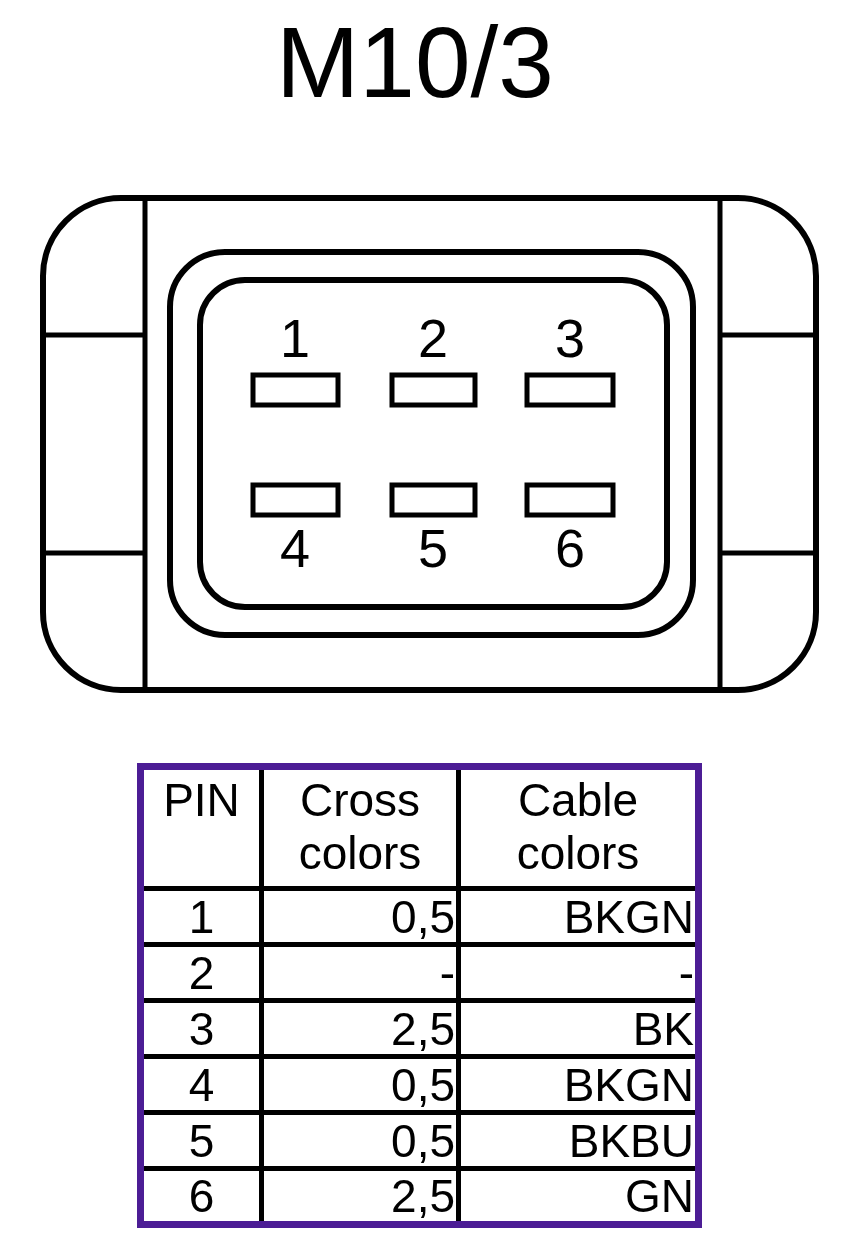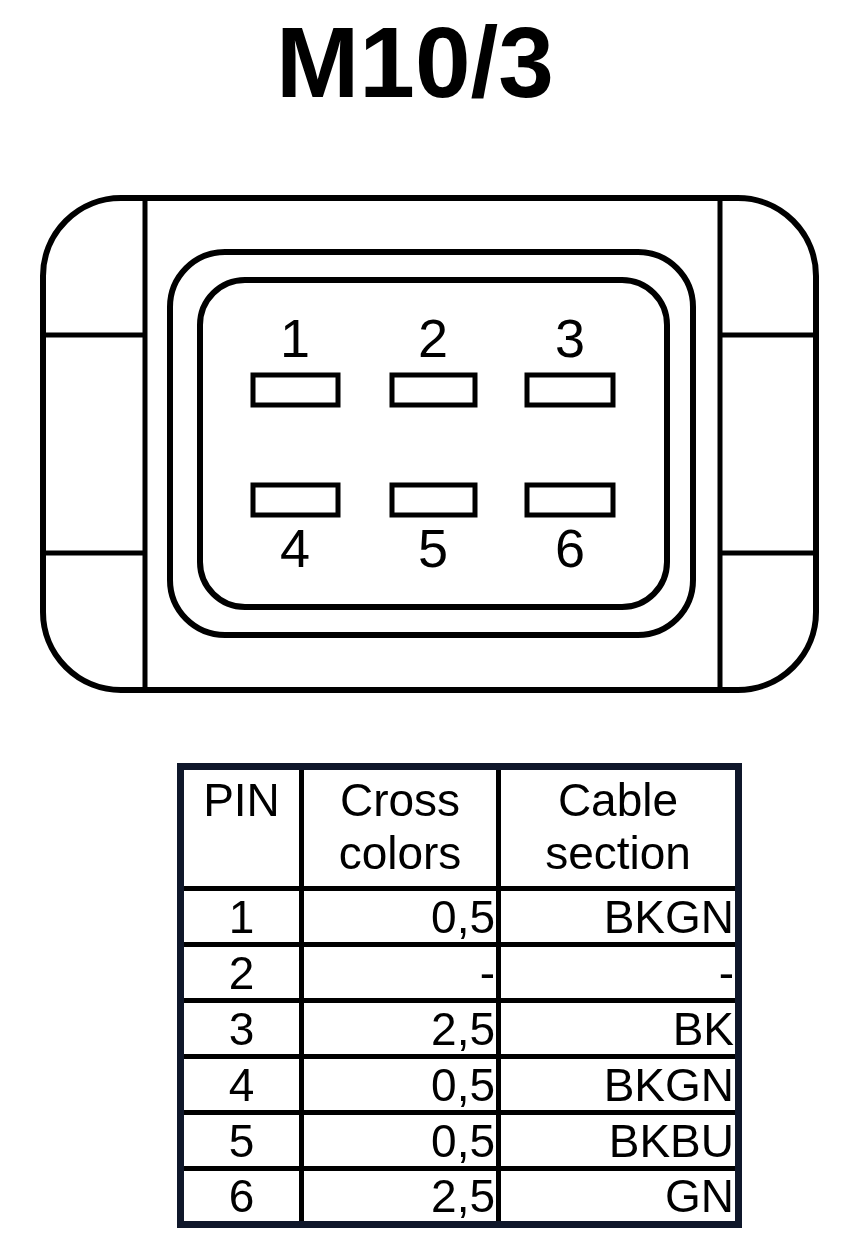--- a/index.html
+++ b/index.html
@@ -16,21 +16,21 @@
     color: #000000;
     overflow: hidden;
   }
   .title {
     position: absolute;
     left: 0;
     top: 12px;
     width: 830px;
     text-align: center;
     font-size: 100px;
-    font-weight: bold;
+    font-weight: normal;
     line-height: 1;
     letter-spacing: 0px;
   }
   .connector-svg {
     position: absolute;
     left: 0;
     top: 0;
   }
   .connector-svg .outline {
     fill: none;
@@ -41,23 +41,22 @@
     font-size: 54px;
     fill: #000000;
   }
   table.pin-table {
     position: absolute;
     left: 137px;
     top: 763px;
     width: 552px;
     border-collapse: collapse;
     table-layout: fixed;
-    border: 7px solid #0f172a;
+    border: 7px solid #4c1d95;
     font-size: 46px;
-    margin-left: 40px;
   }
   table.pin-table th,
   table.pin-table td {
     border: 5px solid #000000;
     overflow: hidden;
   }
   table.pin-table col.c1 { width: 121px; }
   table.pin-table col.c2 { width: 197px; }
   table.pin-table col.c3 { width: 240px; }
   table.pin-table thead tr { height: 122px; }
@@ -123,21 +122,21 @@
   <table class="pin-table">
     <colgroup>
         <col class="c1">
         <col class="c2">
         <col class="c3">
       </colgroup>
     <thead>
       <tr>
         <th>PIN</th>
         <th>Cross colors</th>
-        <th>Cable section</th>
+        <th>Cable colors</th>
       </tr>
     </thead>
     <tbody>
       <tr>
         <td class="num">1</td>
         <td class="val">0,5</td>
         <td class="val">BKGN</td>
       </tr>
       <tr>
         <td class="num">2</td>

